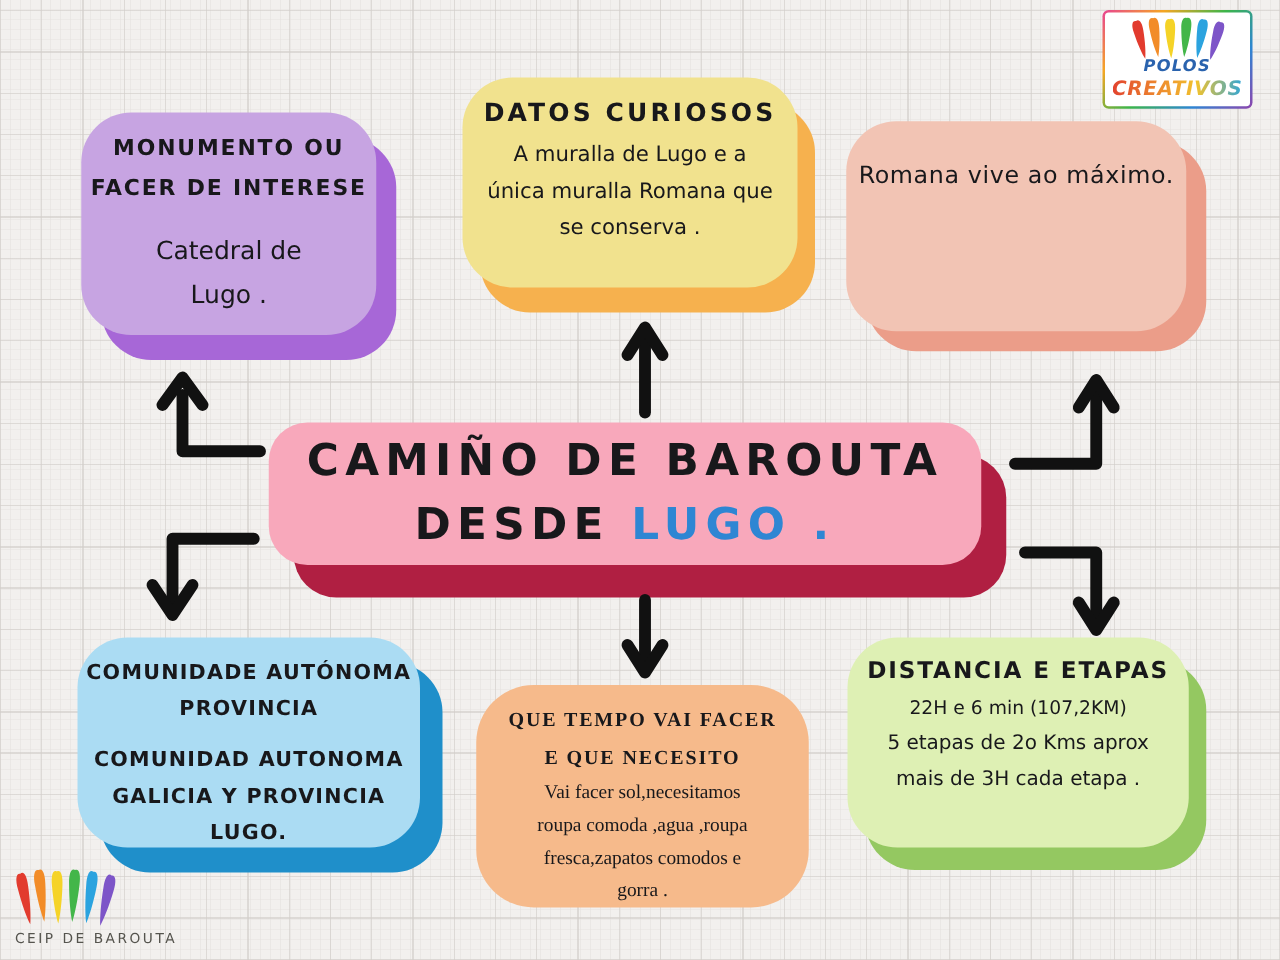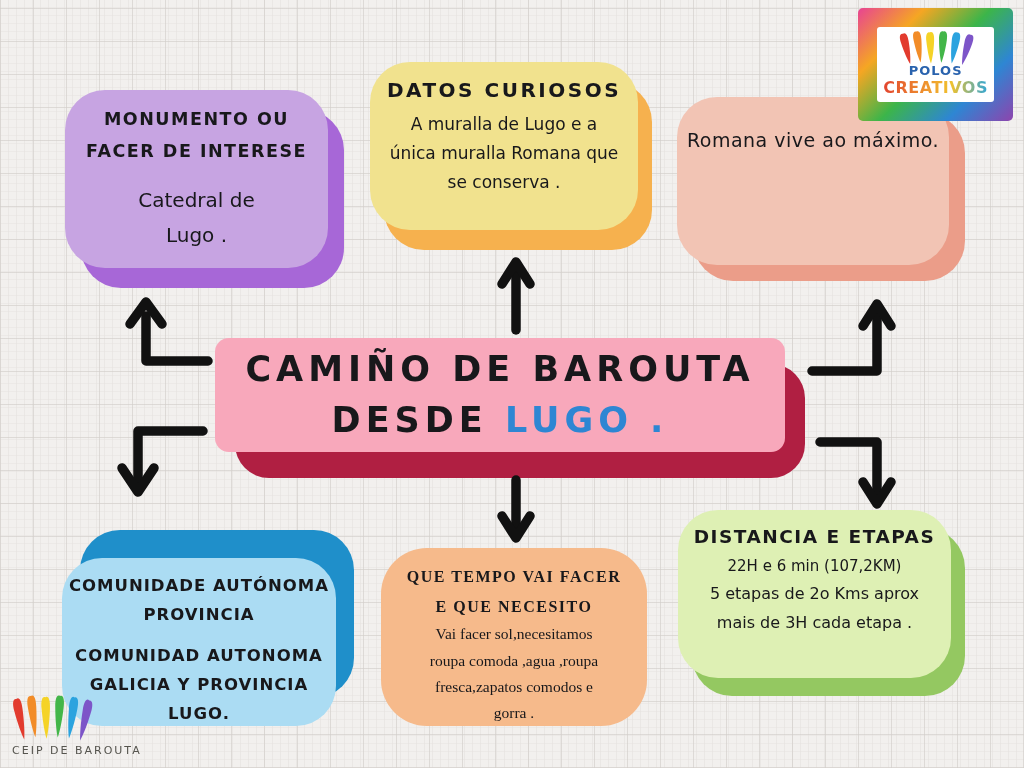--- a/index.html
+++ b/index.html
@@ -17,65 +17,65 @@
   .arrows path{ stroke:#111; stroke-width:9.5; fill:none; stroke-linecap:round; stroke-linejoin:round; }
 
   .node{ position:absolute; z-index:3; }
   .back{ position:absolute; width:100%; height:100%; border-radius:40px; }
   .card{ position:relative; width:100%; height:100%; border-radius:40px;
          display:flex; flex-direction:column; align-items:center; text-align:center; color:#18181b; }
 
   
   #node-center{ left:215px; top:338px; width:570px; height:114px; z-index:4; }
   #node-center .back{ left:20px; top:26px; background:#b01f42; border-radius:34px; }
-  #node-center .card{ background:#f8a8bb; border-radius:14px; justify-content:space-evenly; padding:4px 0; }
+  #node-center .card{ background:#f8a8bb; border-radius:31px; justify-content:space-evenly; padding:4px 0; }
   .center-line{ font-size:35px; font-weight:bold; letter-spacing:5px; white-space:nowrap; line-height:1.3; }
   .hl{ color:#2e86d3; }
 
-  #node-monument{ left:65px; top:90px; width:263px; height:178px; }
+  #node-monument{ left:65px; top:90px; width:236px; height:178px; }
   #node-monument .back{ left:16px; top:20px; background:#a767d7; }
   #node-monument .card{ background:#c7a4e2; padding-top:14px; }
   #node-monument .node-title{ font-size:17.5px; line-height:1.8; letter-spacing:1.5px; }
   #node-monument .node-body{ font-size:20px; line-height:1.75; margin-top:16px; }
 
   #node-datos{ left:370px; top:62px; width:268px; height:168px; }
   #node-datos .back{ left:14px; top:20px; background:#f6b14e; }
   #node-datos .card{ background:#f1e28e; padding-top:16px; }
   #node-datos .node-title{ font-size:20px; letter-spacing:2.5px; }
   #node-datos .node-body{ font-size:17px; line-height:1.7; margin-top:8px; }
 
   #node-albergue{ left:677px; top:97px; width:272px; height:168px; }
   #node-albergue .back{ left:16px; top:16px; background:#eb9d89; }
   #node-albergue .card{ background:#f2c4b4; padding-top:20px; }
   #node-albergue .node-title{ font-size:22px; letter-spacing:3px; }
   #node-albergue .node-body{ font-size:19px; letter-spacing:.5px; margin-top:12px; }
 
   #node-comunidade{ left:62px; top:510px; width:274px; height:168px; }
   #node-comunidade .back{ left:18px; top:20px; background:#1f8fca; }
-  #node-comunidade .card{ background:#abdcf3; padding-top:14px;margin-top:48px; }
+  #node-comunidade .card{ background:#abdcf3; padding-top:14px; }
   #node-comunidade .node-title{ font-size:16.5px; line-height:1.75; letter-spacing:1px; }
   #node-comunidade .node-body{ font-size:16.5px; font-weight:bold; line-height:1.75; letter-spacing:1px; margin-top:12px; }
 
   #node-tempo{ left:381px; top:548px; width:266px; height:178px; }
   #node-tempo .card{ background:#f6ba8b; border-radius:46px; padding-top:14px;font-family:Liberation Serif, serif; }
   #node-tempo .node-title{ font-size:16px; line-height:1.85; letter-spacing:1.5px; }
   #node-tempo .node-body{ font-size:15.5px; line-height:1.7; margin-top:0; }
 
   #node-distancia{ left:678px; top:510px; width:273px; height:168px; }
   #node-distancia .back{ left:14px; top:18px; background:#94c861; }
   #node-distancia .card{ background:#def0b4; padding-top:16px; }
   #node-distancia .node-title{ font-size:18.5px; letter-spacing:1.5px; }
   #node-distancia .node-body{ font-size:16px; line-height:1.8; margin-top:6px; }
   #node-distancia .node-body .b1{ font-size:15px; }
 
   .node-title{ font-weight:bold; }
 
   
-  .polos{ position:absolute; right:11px; top:8px; z-index:6; padding:19px; border-radius:5px;
-          background:linear-gradient(135deg,#e84393,#f5a623,#3cb54a,#2e86d3,#8e44ad); }
+  .polos{ position:absolute; right:22px; top:8px; z-index:6; padding:2px; border-radius:5px;
+          background:linear-gradient(135deg,#e84393,#f5a623,#3cb54a,#2e86d3,#8e44ad);font-style:italic; }
   .polos-inner{ background:#fff; border-radius:3px; padding:3px 6px 5px; display:flex; flex-direction:column; align-items:center; }
   .polos-name1{ font-size:13px; font-weight:bold; letter-spacing:1px; color:#2a63ae; line-height:1.1; margin-top:-2px; }
   .polos-name2{ font-size:16px; font-weight:bold; letter-spacing:.5px; line-height:1.2;
                 background:linear-gradient(90deg,#e2432e 0%,#f09c2e 45%,#f0c22e 65%,#2fa6d8 100%);
                 -webkit-background-clip:text; background-clip:text; color:transparent; }
   .ceip{ position:absolute; left:10px; top:694px; z-index:6; display:flex; flex-direction:column; align-items:flex-start; }
   .ceip-label{ font-size:11px; letter-spacing:2px; color:#55544e; margin-top:2px; margin-left:2px; }
 </style>
 </head>
 <body>

